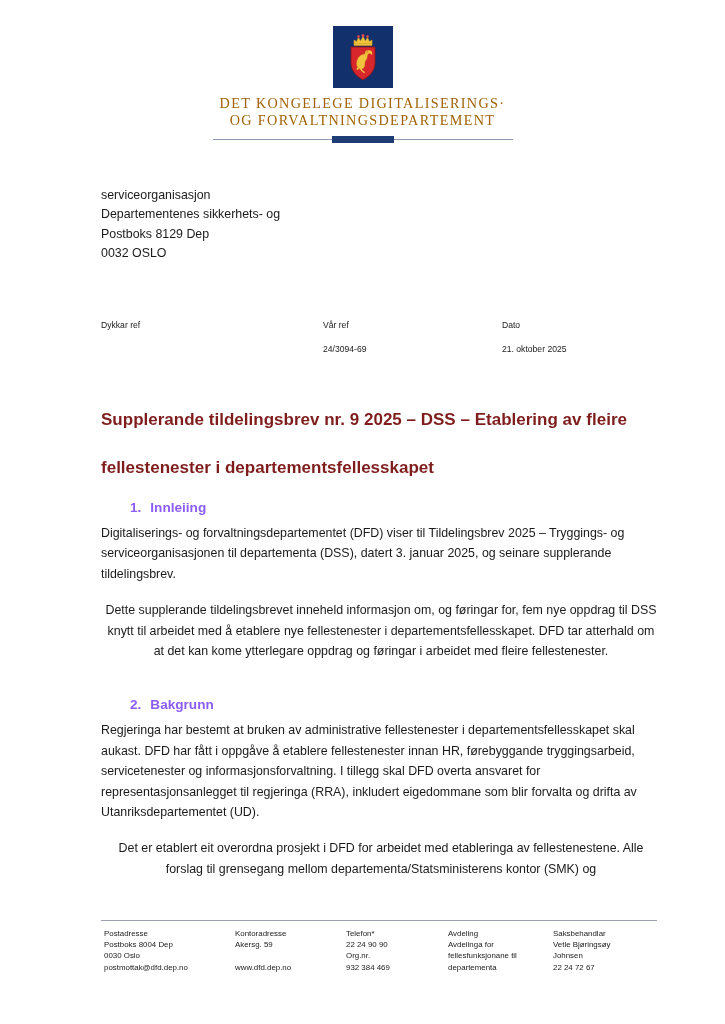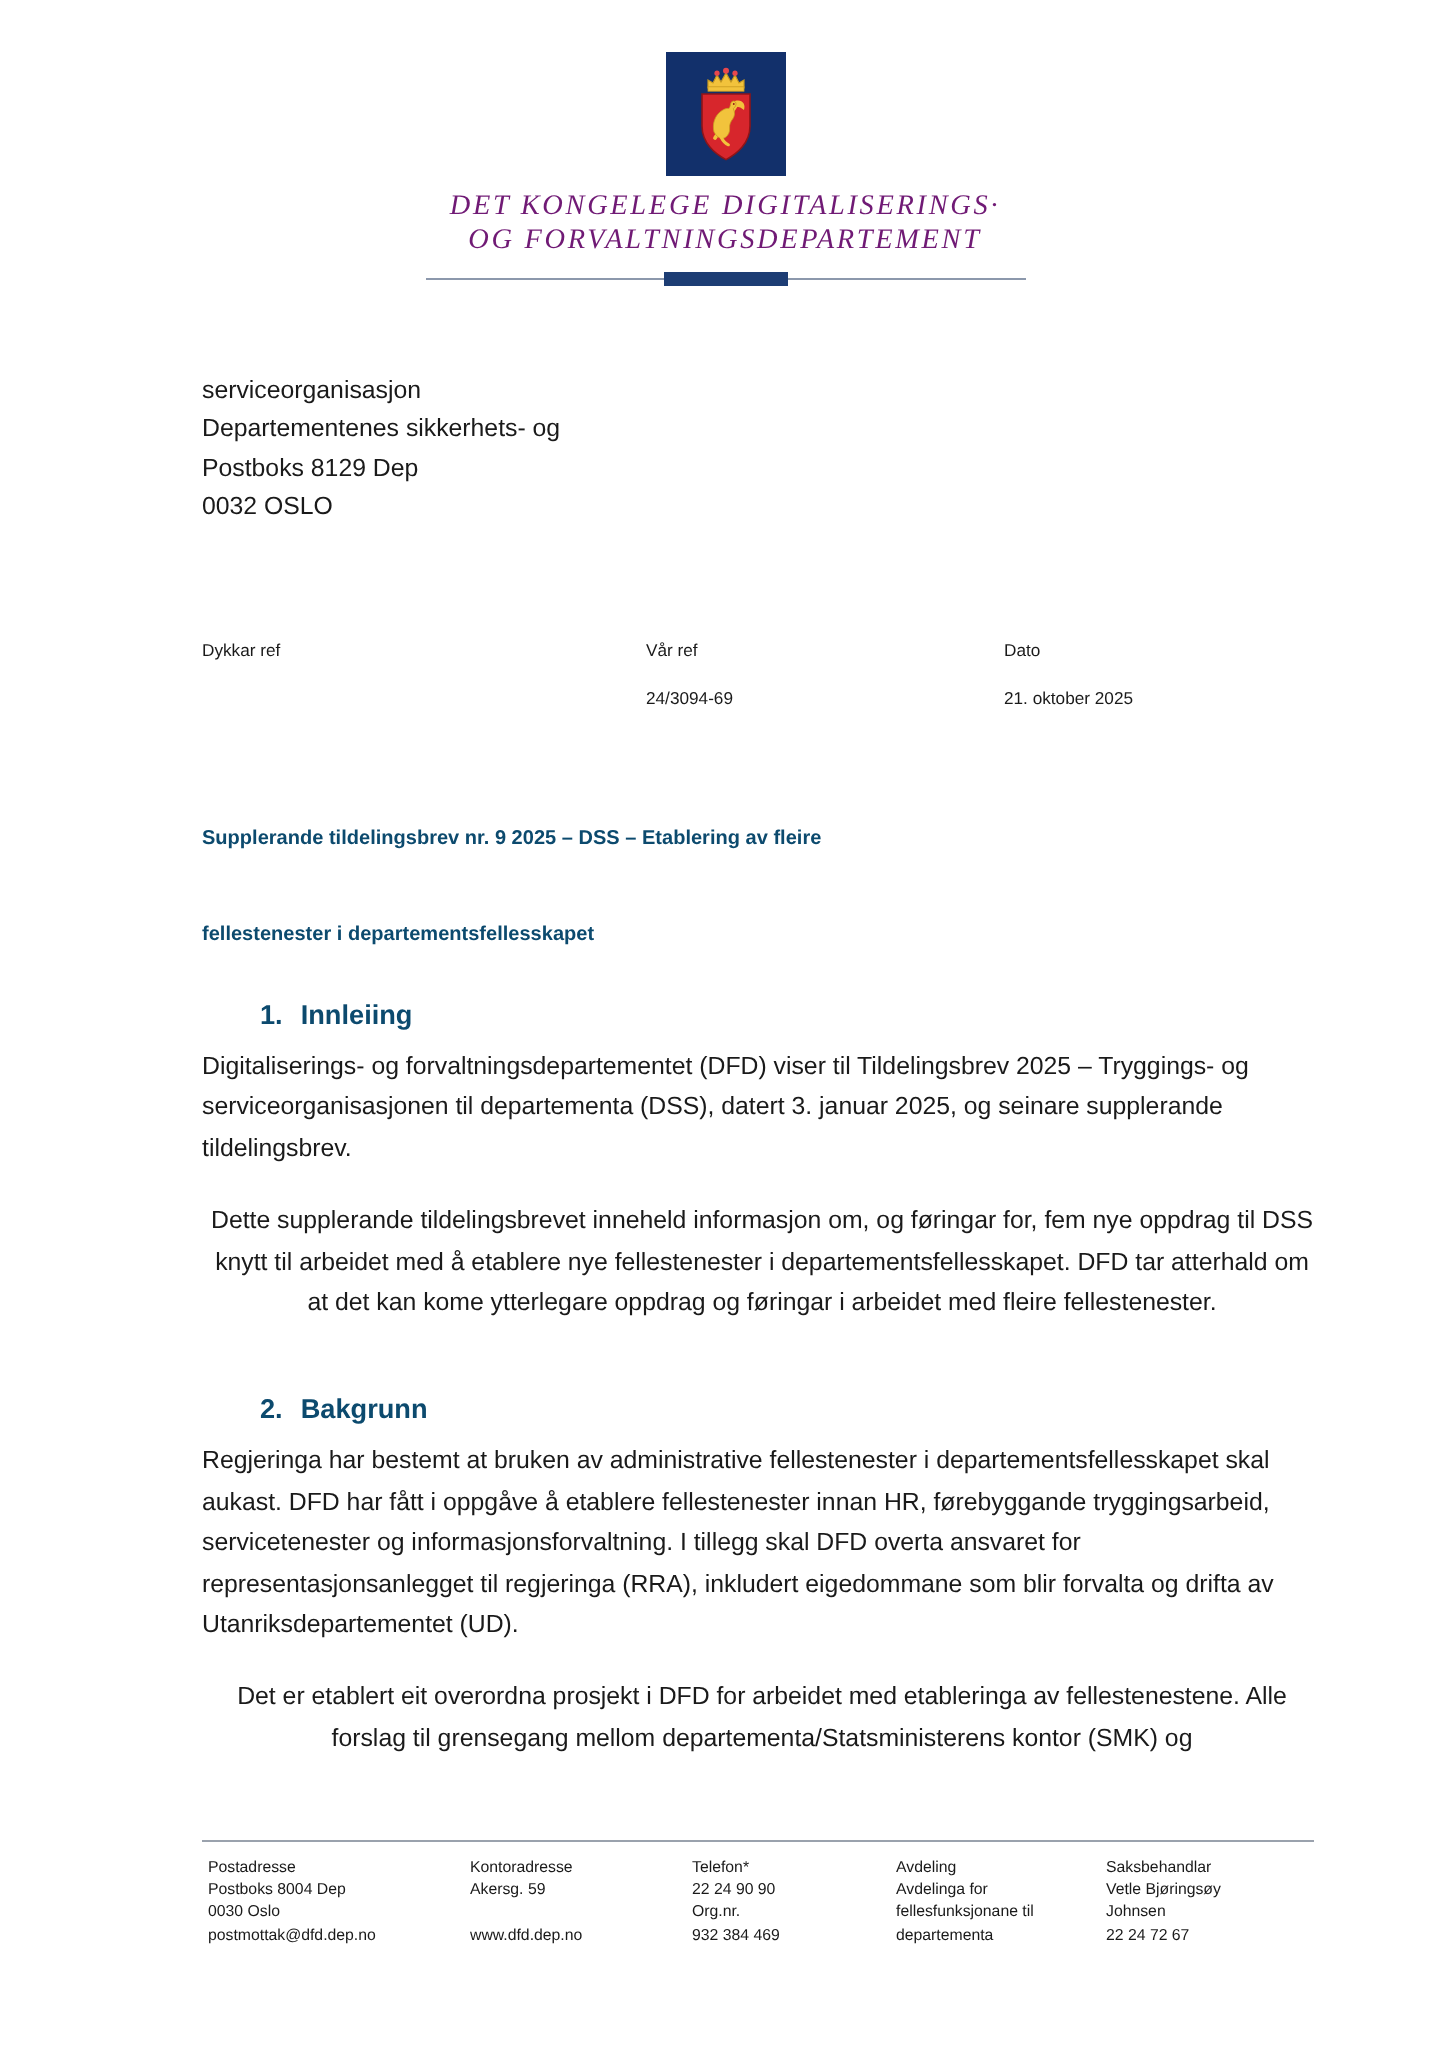--- a/index.html
+++ b/index.html
@@ -39,23 +39,22 @@
   }
   .crest-banner svg { display: block; }
 
   .dept-name {
     margin-top: 7px;
     text-align: center;
     font-family: "Liberation Serif", serif;
     font-size: 14.2px;
     line-height: 17px;
     letter-spacing: 1.35px;
-    color: #701a75;
+    color: #a16207;
     font-weight: 400;
-    font-style: italic;
   }
   .dept-name .line { display: block; white-space: nowrap; }
 
   .rule-wrap {
     position: relative;
     width: 300px;
     height: 10px;
     margin-top: 6px;
   }
   .rule-line {
@@ -115,33 +114,33 @@
 
   
   .main {
     position: absolute;
     top: 410px;
     left: 0;
     width: 560px;
   }
   h1.doc-title {
     margin: 0;
-    font-size: 10px;
+    font-size: 17px;
     font-weight: bold;
     line-height: 20px;
-    color: #0c4a6e;
+    color: #7f1d1d;
     letter-spacing: 0.01px;
   }
   h2.section {
     margin: 21px 0 6px 0;
     padding-left: 29px;
     font-size: 13.6px;
     font-weight: bold;
     line-height: 18px;
-    color: #0c4a6e;
+    color: #8b5cf6;
   }
   h2.section .num { margin-right: 9px; }
   p.para {
     margin: 0 0 16px 0;
     font-size: 12.4px;
     line-height: 20.4px;
     color: #1a1a1a;
     text-align: left;
   }
   p.para.tight { margin-bottom: 0; text-align: center; }

